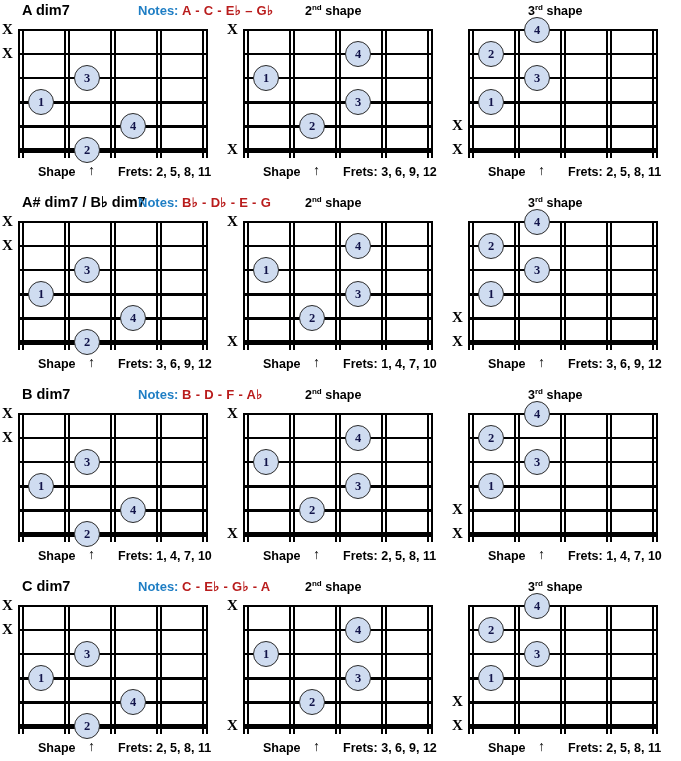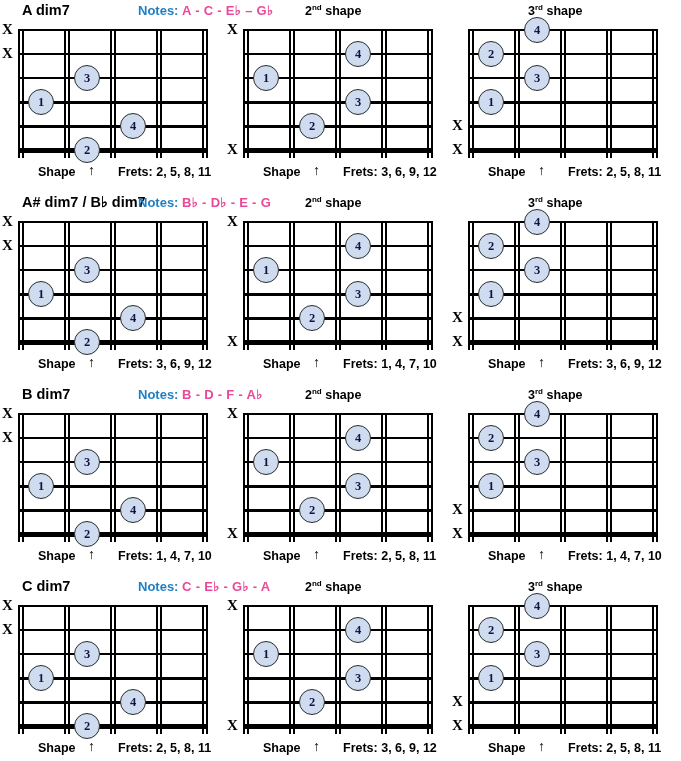--- a/index.html
+++ b/index.html
@@ -37,21 +37,21 @@
   }
   .notes-label {
     position: absolute;
     left: 138px; top: 3px;
     font-size: 13px;
     font-weight: bold;
     color: #1f7ec4;
     white-space: nowrap;
   }
   .notes-label .nl-word { color: #1f7ec4; }
-  .notes-label .nl-notes { color: #ec4899; letter-spacing: 0.3px; }
+  .notes-label .nl-notes { color: #b91c1c; letter-spacing: 0.3px; }
 
   .shape-cap {
     position: absolute;
     top: 3px;
     font-size: 12.5px;
     font-weight: bold;
     color: #000000;
     white-space: nowrap;
   }
   .shape-cap sup { font-size: 8px; vertical-align: super; }

